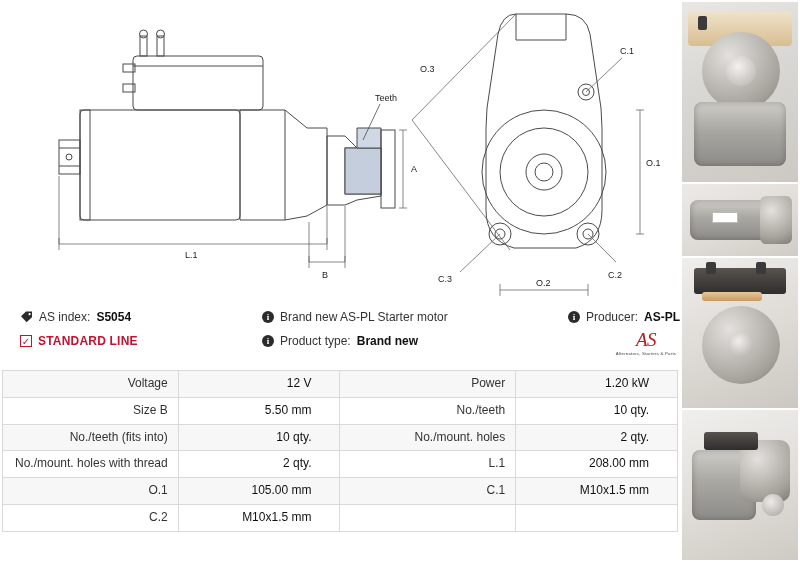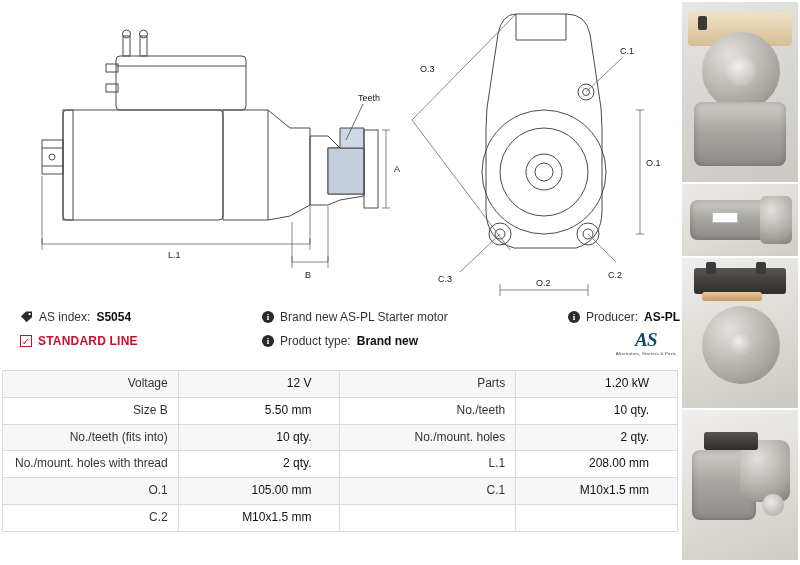--- a/index.html
+++ b/index.html
@@ -20,21 +20,21 @@
   
   .drawings {
     position: absolute;
     left: 0; top: 0;
     width: 800px; height: 300px;
   }
   .draw-panel {
     position: absolute;
     top: 0;
   }
-  .panel-left { left: 0; width: 390px; height: 300px; padding-left: 28px; }
+  .panel-left { left: 17px; width: 390px; height: 300px; padding-left: 28px; }
   .panel-mid  { left: 390px; width: 290px; height: 300px; }
 
   
   .photos {
     position: absolute;
     right: 0; top: 0;
     width: 118px; height: 565px;
     display: flex;
     flex-direction: column;
     gap: 2px;
@@ -140,23 +140,23 @@
   }
   .brand {
     position: absolute;
     right: 122px; top: 330px;
     width: 64px;
     text-align: center;
   }
   .brand .mark {
     font-family: "Liberation Serif", serif;
     font-style: italic;
-    font-weight: bold;
+    font-weight: normal;
     font-size: 19px;
-    color: #0c4a6e;
+    color: #b91c1c;
     letter-spacing: -.5px;
     line-height: 1;
   }
   .brand .sub {
     font-size: 4.4px;
     color: #444;
     margin-top: 2px;
     letter-spacing: .2px;
   }
 
@@ -392,21 +392,21 @@
   <div class="brand">
     <div class="mark">AS</div>
     <div class="sub">Alternators, Starters &amp; Parts</div>
   </div>
 
   <table class="spectable">
     <tbody>
       <tr>
         <td class="k">Voltage</td>
         <td class="v">12 V</td>
-        <td class="k">Parts</td>
+        <td class="k">Power</td>
         <td class="v">1.20 kW</td>
       </tr>
       <tr>
         <td class="k">Size B</td>
         <td class="v">5.50 mm</td>
         <td class="k">No./teeth</td>
         <td class="v">10 qty.</td>
       </tr>
       <tr>
         <td class="k">No./teeth (fits into)</td>

